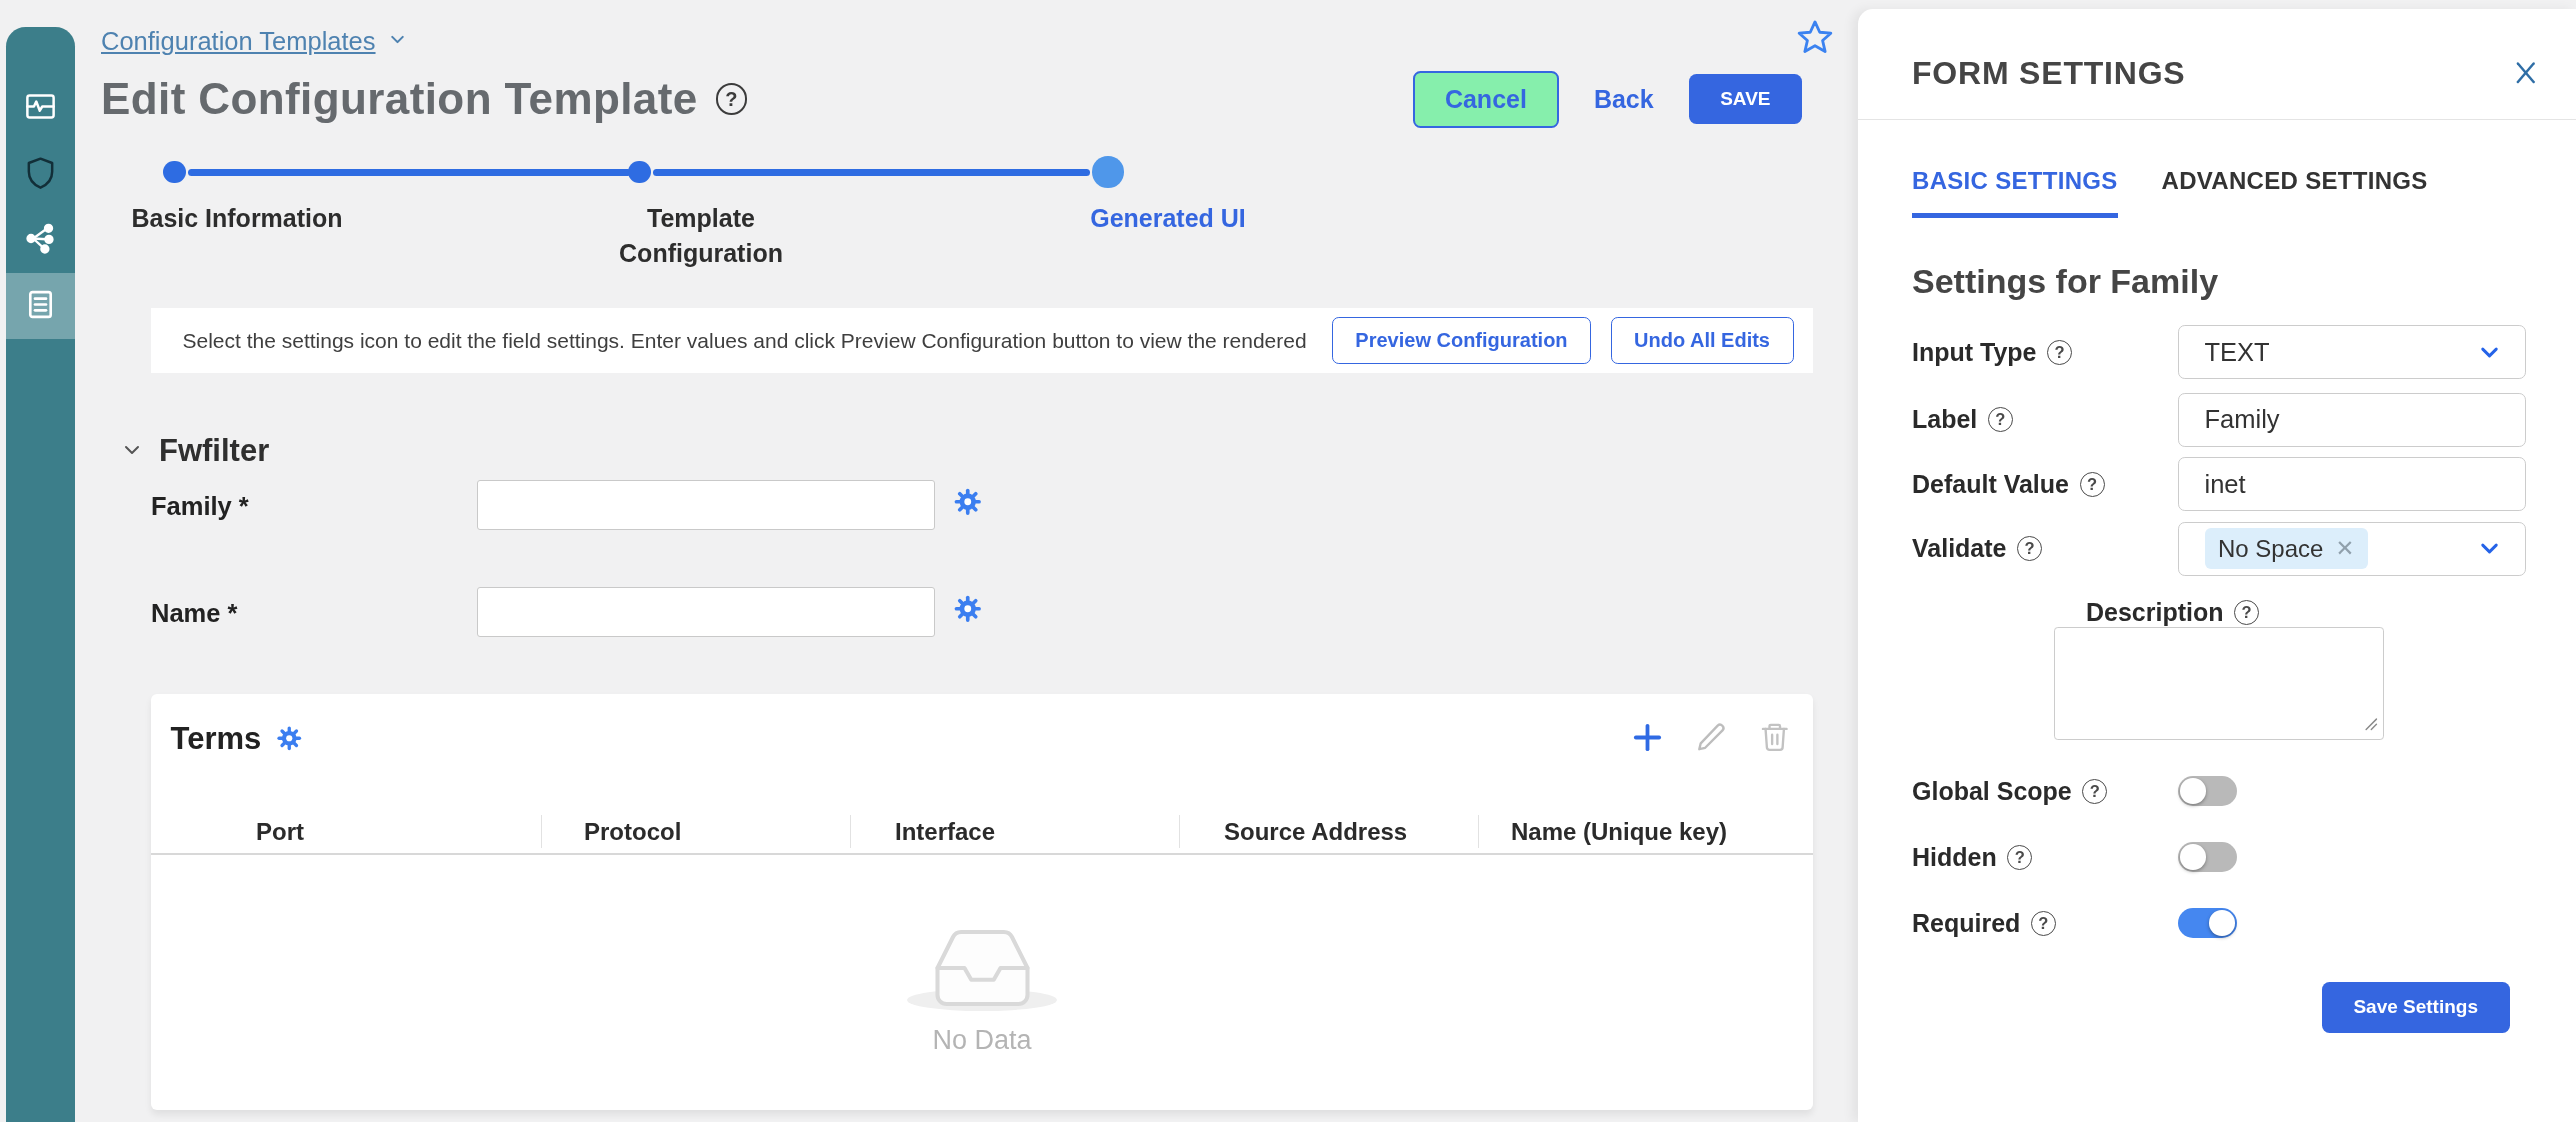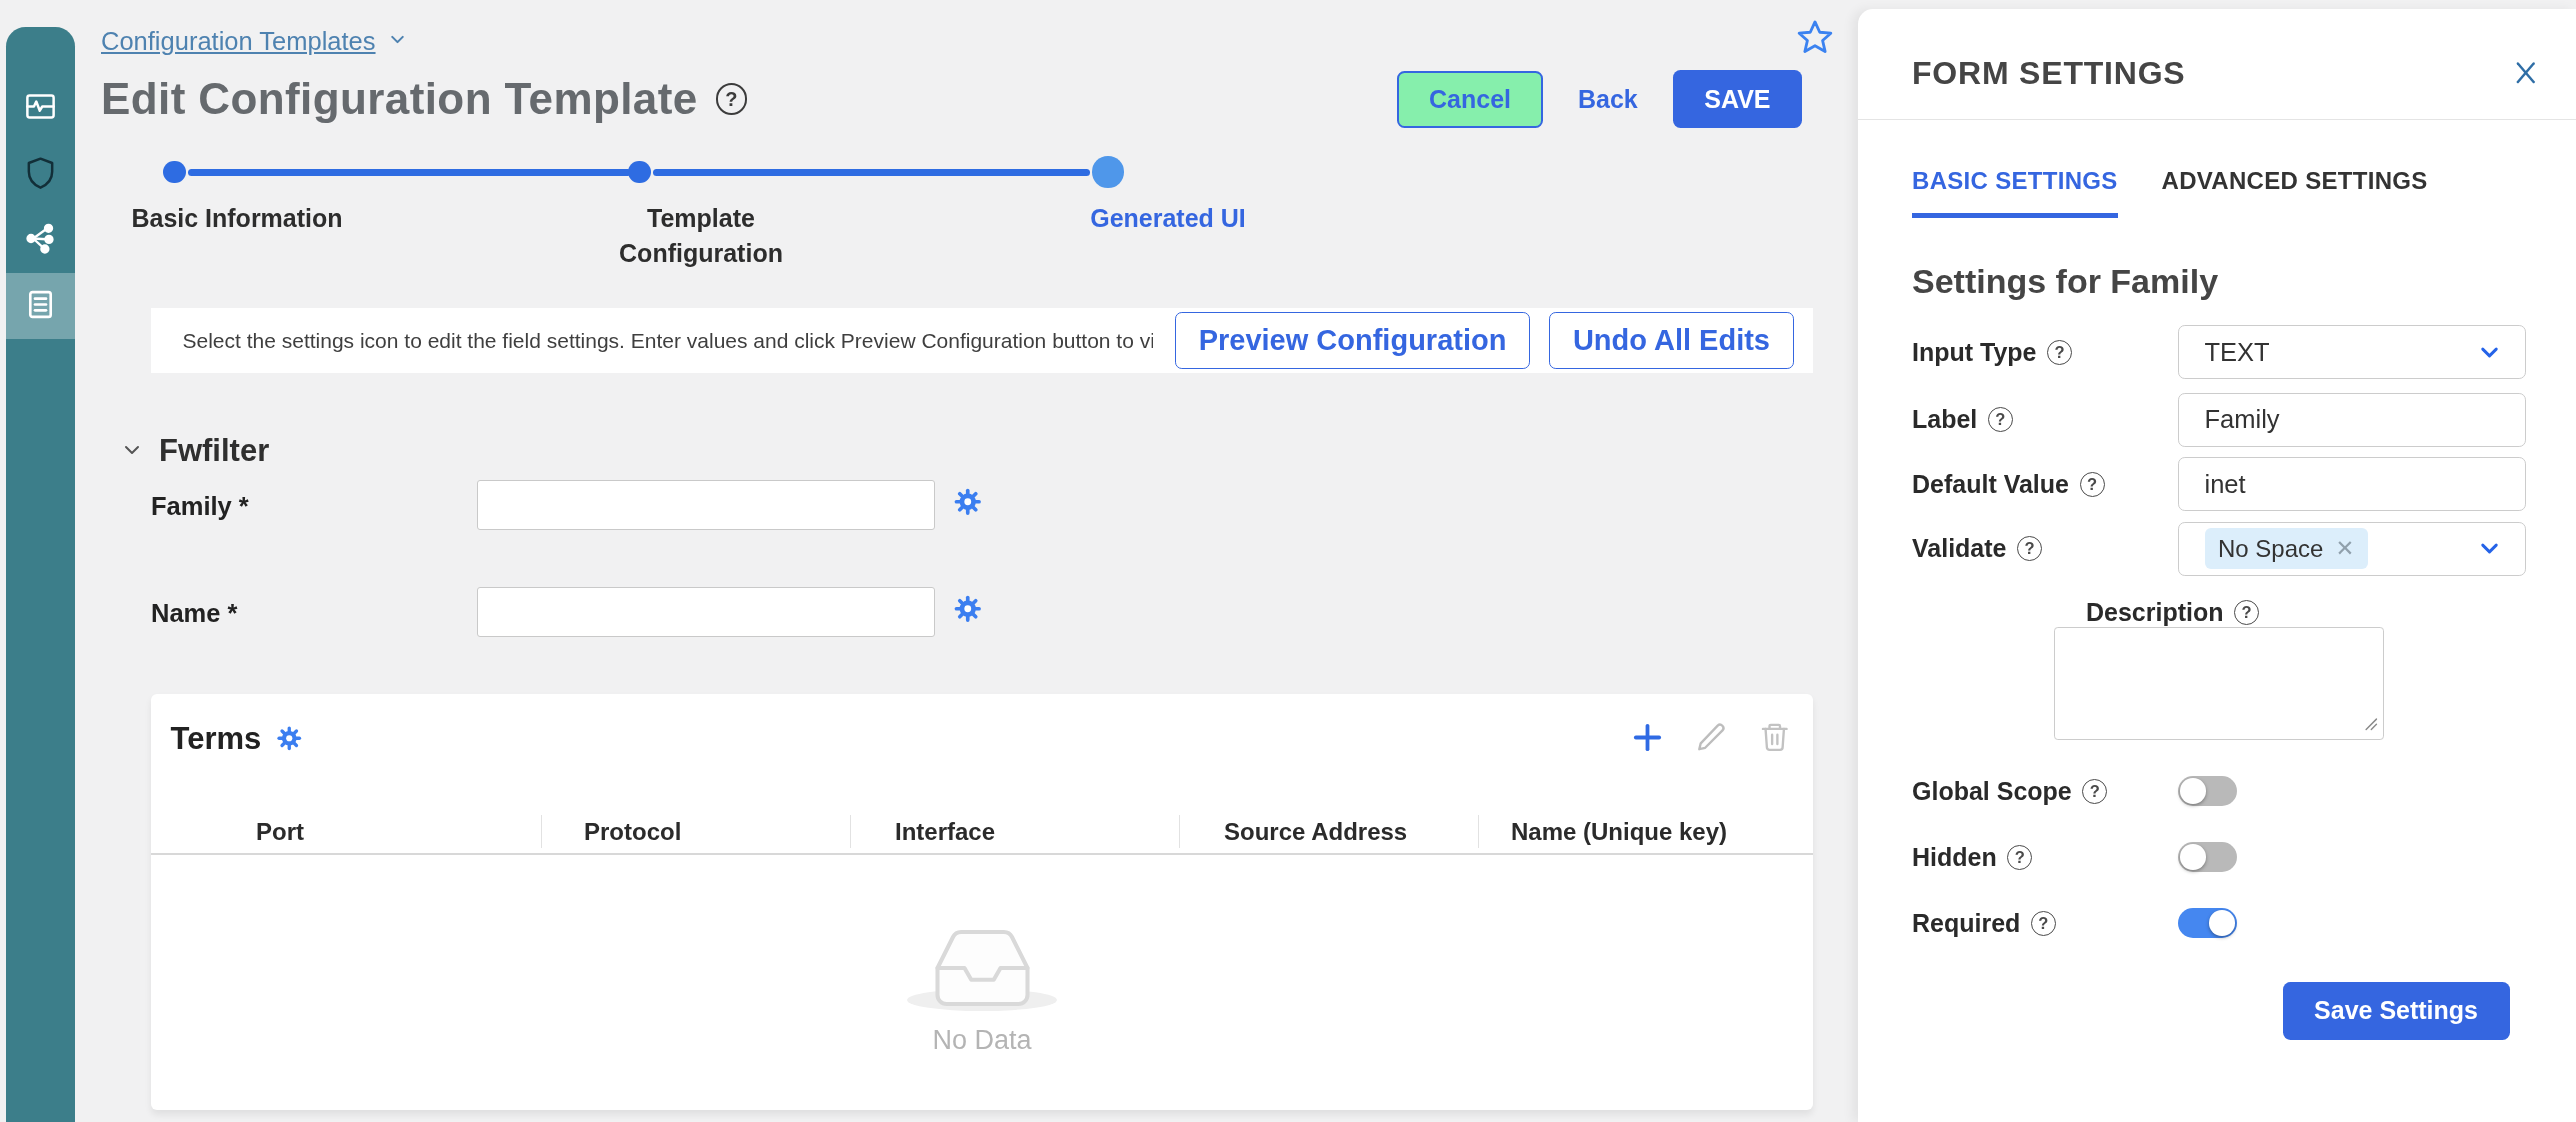--- a/index.html
+++ b/index.html
@@ -44,21 +44,21 @@
   .help-sm { width: 25px; height: 25px; font-size: 16.5px; font-weight: 600; border-width: 1.5px; color: #4a4a4a; border-color: #4a4a4a; }
   .hdr-actions { display: flex; align-items: center; gap: 35px; }
   .btn { font-family: inherit; cursor: pointer; border: none; background: none; }
   .btn-outline-lg {
     background: #86efac; color: #3566e0; border: 2.3px solid #3566e0; border-radius: 7.5px;
     font-size: 25px; font-weight: 700; padding: 12px 30px;
   }
   .btn-link { color: #3566e0; font-size: 25px; font-weight: 700; }
   .btn-primary {
     background: #3566e0; color: #fff; border-radius: 7.5px;
-    font-size: 25px; font-weight: 700; padding: 14.3px 31.5px;
+    font-size: 19px; font-weight: 700; padding: 14.3px 31.5px;
   }
   .star { position: absolute; left: 1721px; top: 18px; cursor: pointer; }
   
   .stepper { position: relative; margin-top: 22.5px; height: 107px; }
   .step-line { position: absolute; top: 18px; height: 6.8px; background: #2e6ce2; border-radius: 3.8px; }
   .line-1 { left: 113px; width: 443px; }
   .line-2 { left: 578px; width: 437px; }
   .step-dot { position: absolute; border-radius: 50%; background: #2e6ce2; }
   .dot-sm { width: 22.5px; height: 22.5px; top: 9.8px; }
   .dot-1 { left: 88px; } .dot-2 { left: 553px; }
@@ -71,21 +71,21 @@
   
   .info-bar {
     margin: 50px 0 0 76px; width: 1662px; height: 65px; background: #fff;
     display: flex; align-items: center; justify-content: space-between;
     padding: 0 19.5px 0 31.5px;
   }
   .info-text { font-size: 21px; color: #3f3f3f; white-space: nowrap; overflow: hidden; flex: 1; min-width: 0; }
   .info-actions { display: flex; align-items: center; gap: 19.5px; flex: 0 0 auto; margin-left: 22.5px; }
   .btn-outline-sm {
     background: #fff; color: #3566e0; border: 1.5px solid #3566e0; border-radius: 6.8px;
-    font-size: 29px; font-weight: 700; padding: 11.3px 22.5px; white-space: nowrap;
+    font-size: 20px; font-weight: 700; padding: 11.3px 22.5px; white-space: nowrap;
   }
   
   .section-head { margin: 60px 0 0 45px; display: flex; align-items: center; gap: 15px; }
   .section-title { font-size: 31px; font-weight: 700; color: #2f2f2f; }
   .field-row { display: flex; align-items: flex-start; margin-left: 76px; }
   .row-family { margin-top: 10.5px; }
   .row-name { margin-top: 57px; }
   .field-label { width: 326px; font-size: 25.5px; font-weight: 600; color: #222; padding-top: 12px; }
   .text-input {
     width: 458px; height: 50px; background: #fff; border: 1.5px solid #c9c9c9; border-radius: 3px;

